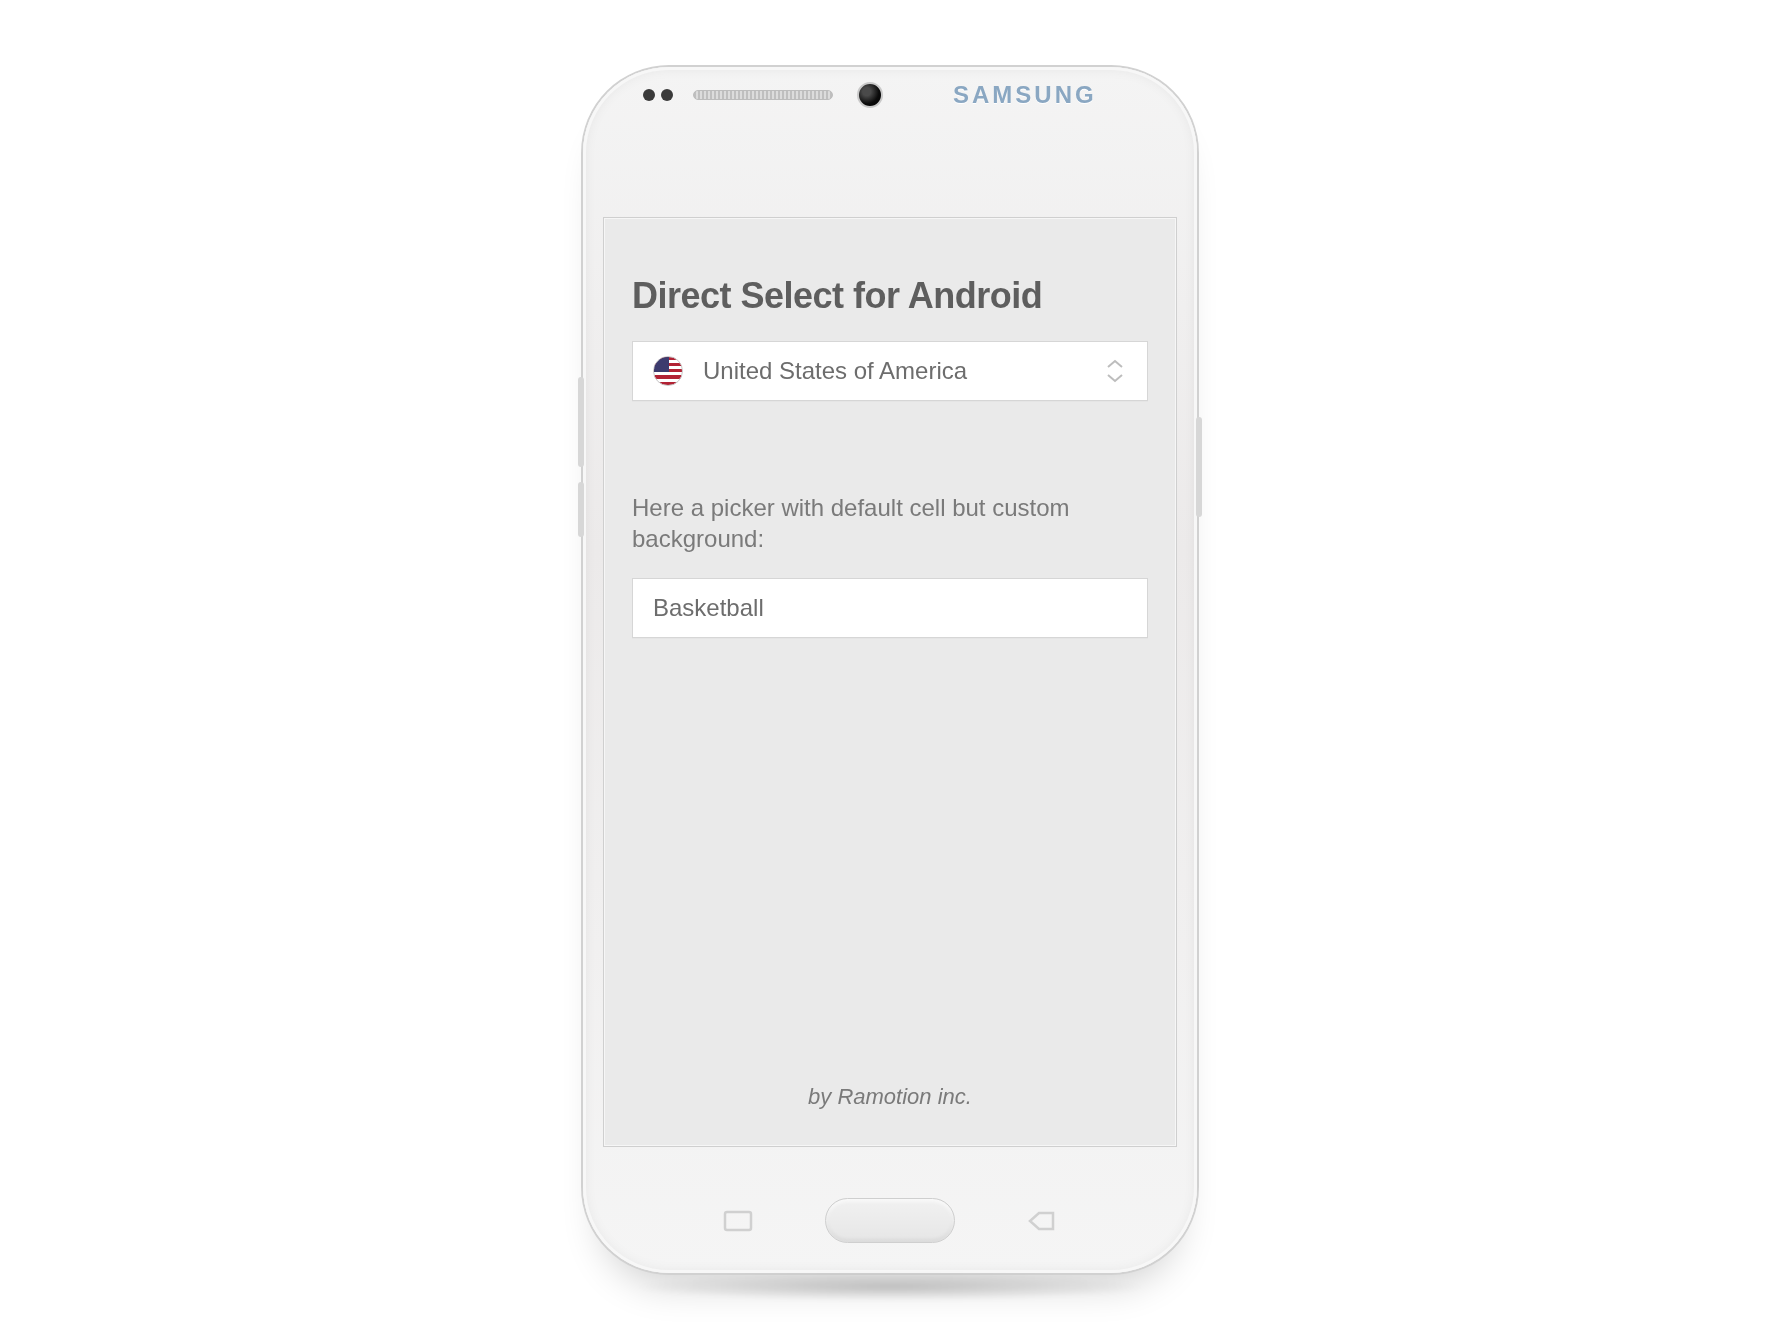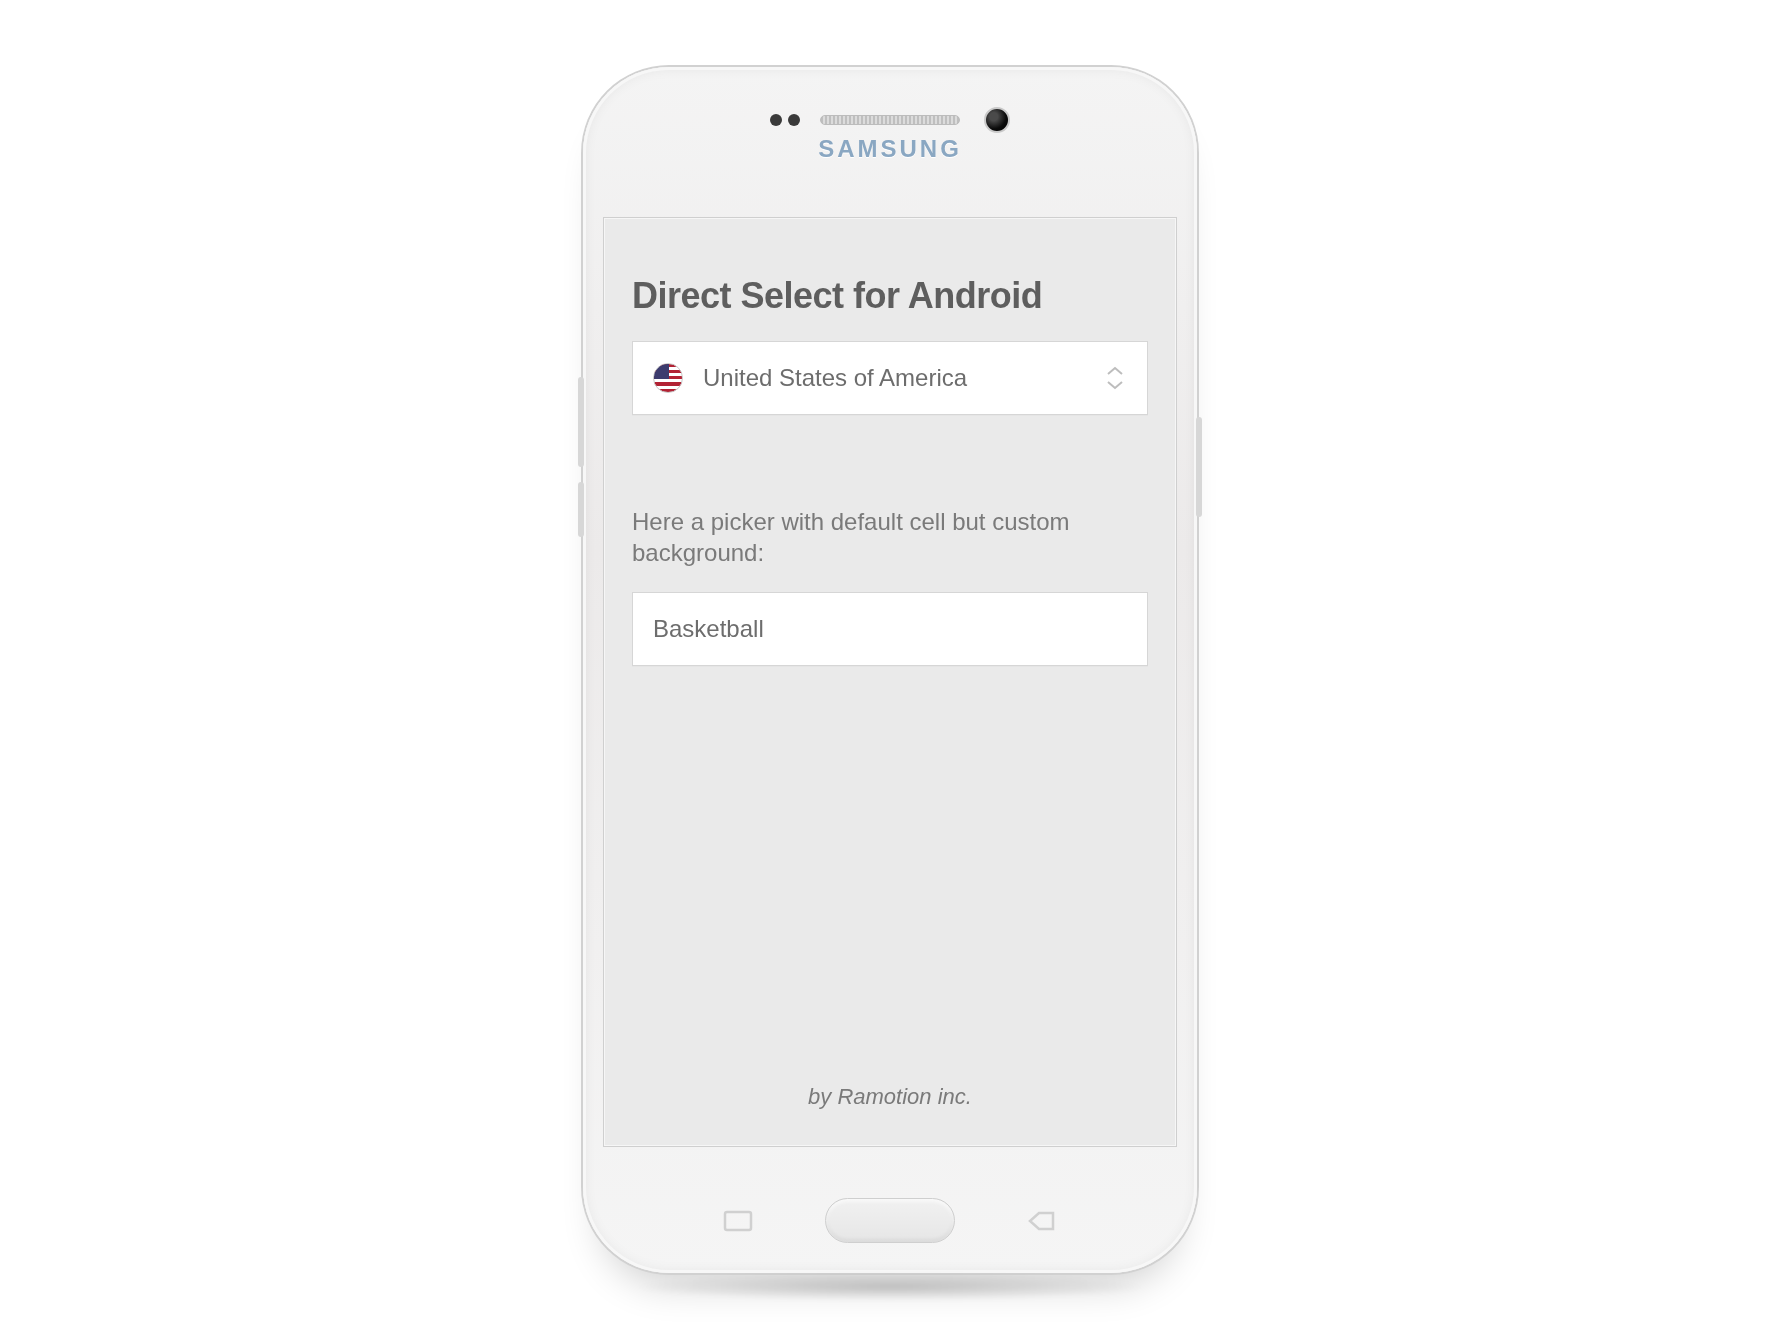--- a/index.html
+++ b/index.html
@@ -32,22 +32,22 @@
       filter: blur(2px);
     }
     .side-btn {
       position: absolute; background:#d7d7d7; border-radius:3px;
     }
     .side-btn.vol1 { left:-5px; top:310px; width:6px; height:90px; }
     .side-btn.vol2 { left:-5px; top:415px; width:6px; height:55px; }
     .side-btn.pwr  { right:-5px; top:350px; width:6px; height:100px; }
 
     .top-hardware {
-      position:absolute; top:48px; left:0; right:0;
-      display:flex; flex-direction:column; align-items:center; gap:10px;
+      position:absolute; top:14px; left:0; right:0;
+      display:flex; align-items:center; gap:10px;
     }
     .sensor-row {
       width: 360px; display:flex; align-items:center; justify-content:center; position:relative;
     }
     .speaker-grill {
       width: 140px; height: 10px; border-radius:6px;
       background: repeating-linear-gradient(90deg,#bfbfbf 0 2px,#dcdcdc 2px 4px);
       border:1px solid #bcbcbc;
     }
     .dots { position:absolute; left:60px; display:flex; gap:6px; }
@@ -79,21 +79,21 @@
     .intro {
       font-size:24px; line-height:1.28; color:#7a7a7a;
       margin-bottom: 86px;
     }
     .label {
       font-size:24px; line-height:1.28; color:#7a7a7a;
       margin-bottom: 24px;
     }
     .picker {
       background:#ffffff; border:1px solid #d6d6d6;
-      height:74px; display:flex; align-items:center;
+      height:60px; display:flex; align-items:center;
       padding:0 20px; gap:20px;
       box-shadow:0 1px 0 rgba(0,0,0,0.02);
       margin-bottom: 92px;
     }
     .picker:last-of-type { margin-bottom: 0; }
     .picker .value {
       font-size:24px; color:#6d6d6d; flex:1 1 auto;
     }
     .flag {
       width:30px; height:30px; border-radius:50%; border:1px solid #c8c8c8;

